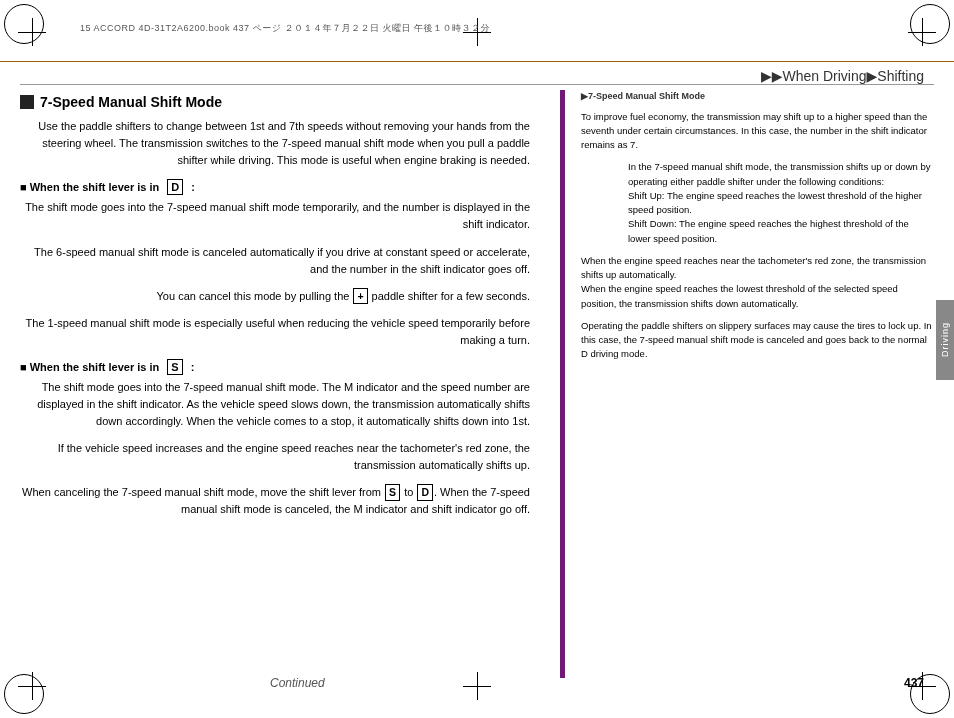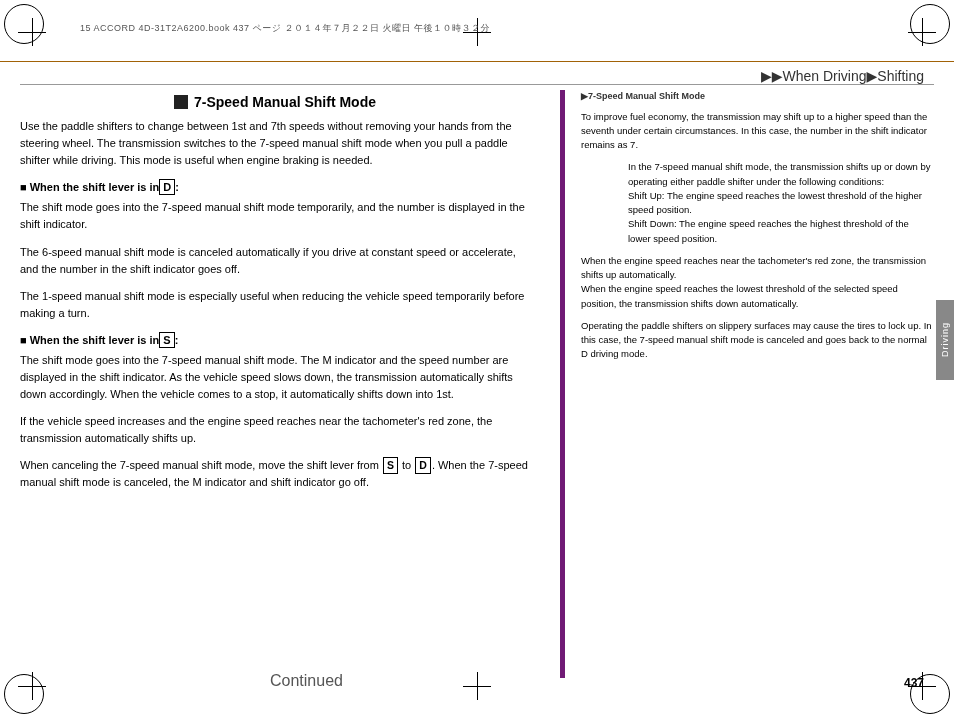--- a/index.html
+++ b/index.html
@@ -109,48 +109,48 @@
       font-size: 9.5px;
       line-height: 1.5;
     }
 
     
     .section-heading {
       display: flex;
       align-items: center;
       margin-bottom: 8px;
       margin-top: 4px;
-      justify-content: center;
     }
     .section-heading-bar {
       width: 14px;
       height: 14px;
       background: #222;
       margin-right: 6px;
       flex-shrink: 0;
     }
     .section-heading h2 {
       font-size: 14px;
       font-weight: bold;
     }
 
     .body-text {
       font-size: 11px;
       line-height: 1.55;
       margin-bottom: 10px;
+      text-align: right;
     }
 
     .sub-heading {
       font-size: 11px;
       font-weight: bold;
       margin-top: 10px;
       margin-bottom: 4px;
       display: flex;
       align-items: baseline;
-      gap: 0;
+      gap: 8px;
     }
     .gear-box {
       display: inline-block;
       border: 1.5px solid #000;
       padding: 0 3px;
       font-weight: bold;
       font-size: 11px;
       line-height: 1.3;
     }
 
@@ -165,22 +165,23 @@
       margin-bottom: 8px;
       font-size: 9.5px;
       line-height: 1.5;
     }
 
     
     .continued-text {
       position: absolute;
       bottom: 28px;
       left: 270px;
-      font-size: 16px;
+      font-size: 12px;
       color: #555;
+      font-style: italic;
     }
     .page-number {
       position: absolute;
       bottom: 28px;
       right: 30px;
       font-size: 12px;
       font-weight: bold;
     }
 
     
@@ -264,20 +265,23 @@
     <p class="body-text">Use the paddle shifters to change between 1st and 7th speeds without removing your hands from the steering wheel. The transmission switches to the 7-speed manual shift mode when you pull a paddle shifter while driving. This mode is useful when engine braking is needed.</p>
 
     <div class="sub-heading">
       <span>■ When the shift lever is in </span>
         <span class="gear-box">D</span>
         <span>:</span>
     </div>
 
     <p class="body-text">The shift mode goes into the 7-speed manual shift mode temporarily, and the number is displayed in the shift indicator.</p>
     <p class="body-text">The 6-speed manual shift mode is canceled automatically if you drive at constant speed or accelerate, and the number in the shift indicator goes off.</p>
+    <p class="body-text">
+      <span>You can cancel this mode by pulling the </span><span class="inline-box">+</span><span> paddle shifter for a few seconds.</span>
+    </p>
     <p class="body-text">The 1-speed manual shift mode is especially useful when reducing the vehicle speed temporarily before making a turn.</p>
 
     <div class="sub-heading">
       <span>■ When the shift lever is in </span>
         <span class="gear-box">S</span>
         <span>:</span>
     </div>
 
     <p class="body-text">The shift mode goes into the 7-speed manual shift mode. The M indicator and the speed number are displayed in the shift indicator. As the vehicle speed slows down, the transmission automatically shifts down accordingly. When the vehicle comes to a stop, it automatically shifts down into 1st.</p>
     <p class="body-text">If the vehicle speed increases and the engine speed reaches near the tachometer's red zone, the transmission automatically shifts up.</p>

